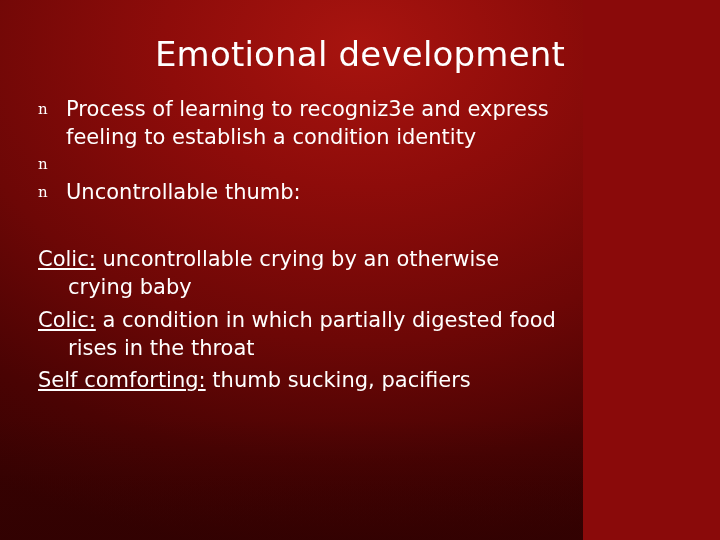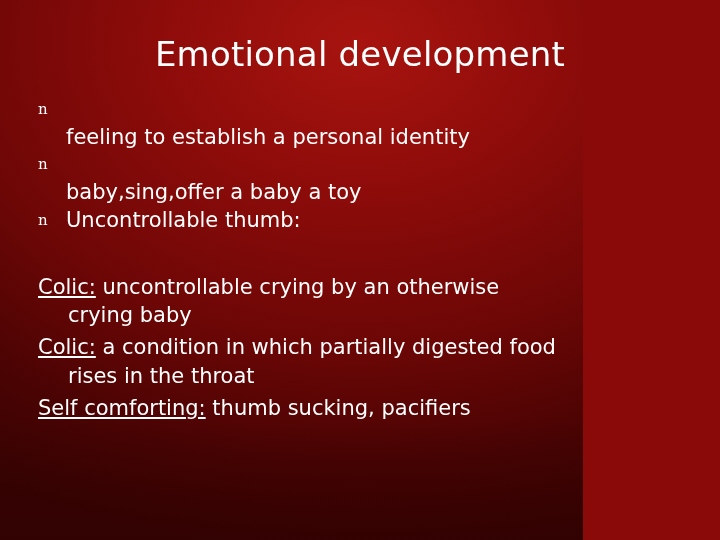--- a/index.html
+++ b/index.html
@@ -107,31 +107,30 @@
 
 <div class="slide">
 
   <div class="title">Emotional development</div>
 
   <div class="body">
 
     <div class="bullet group-1">
       <span class="marker">n</span>
       <span class="text">
-        <br>
-        <span>feeling to establish a personal identity</span>
+        <span>Process of learning to recogniz3e and express</span><br>
+        <span>feeling to establish a condition identity</span>
       </span>
     </div>
 
 
     <div class="bullet">
       <span class="marker">n</span>
       <span class="text">
         <br>
-        <span>baby,sing,offer a baby a toy</span>
       </span>
     </div>
 
     <div class="bullet">
       <span class="marker">n</span>
       <span class="text">
         <span>Uncontrollable thumb:</span>
       </span>
     </div>
 

